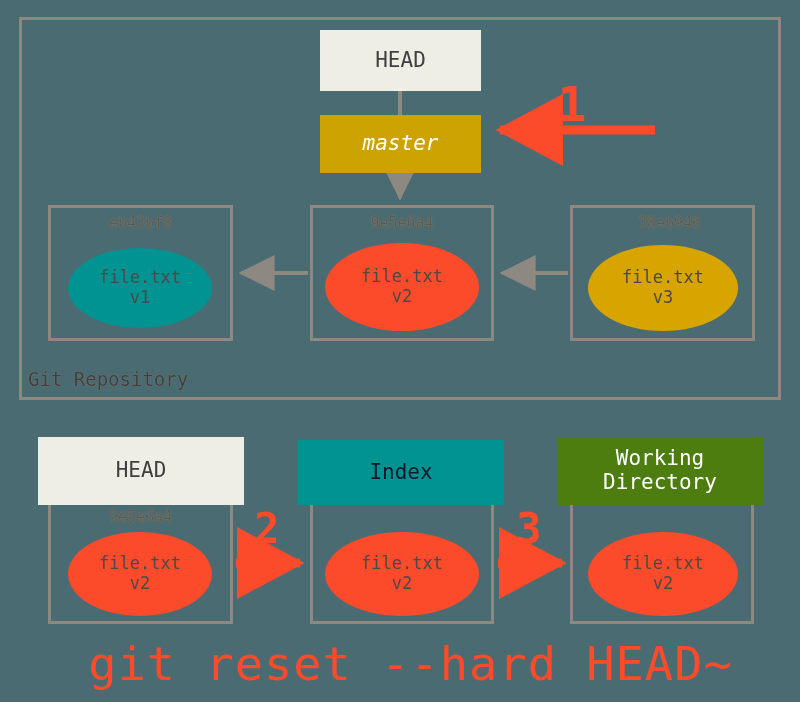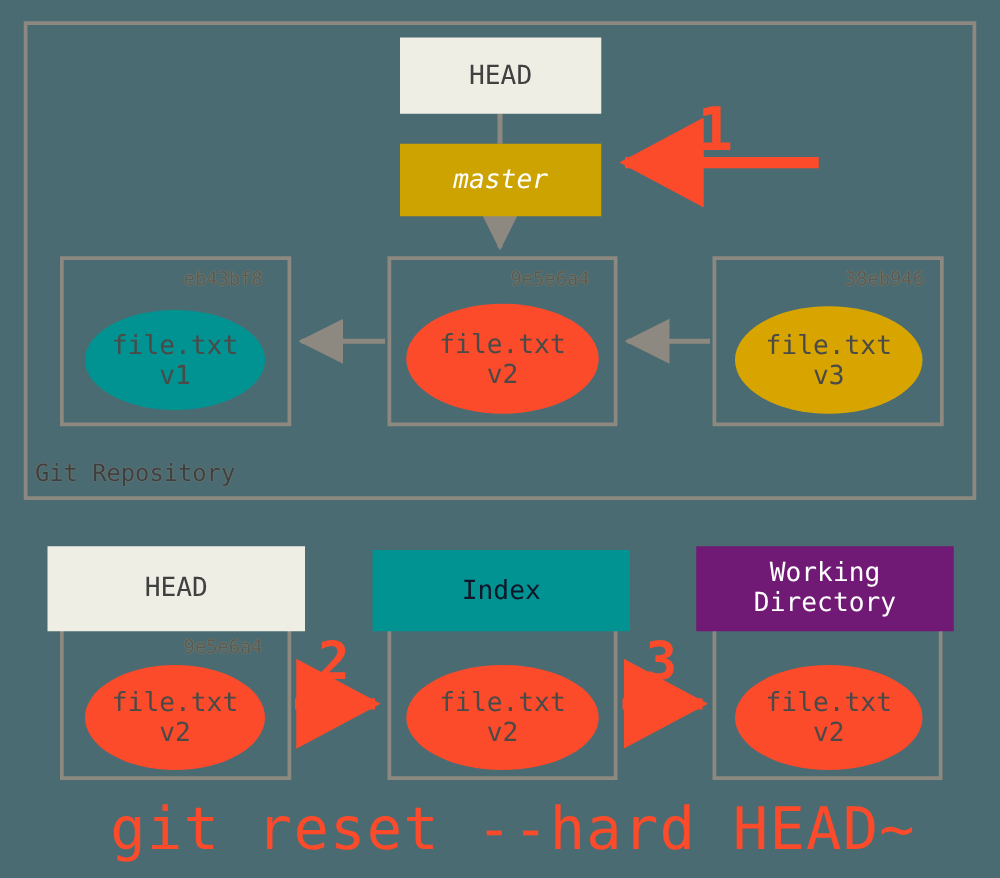--- a/index.html
+++ b/index.html
@@ -38,46 +38,45 @@
     display: flex; align-items: center; justify-content: center;
     text-align: center;
     font-size: 21px;
     line-height: 1.12;
     white-space: pre-line;
     z-index: 6;
   }
   .labelbox.cream { background: #efeee4; color: #404040; }
   .labelbox.gold  { background: #cca300; color: #ffffff; font-style: italic; }
   .labelbox.teal  { background: #009392; color: #0f172a; }
-  .labelbox.red   { background: #701a75; color: #ffffff; }
+  .labelbox.red   { background: #4d7c0f; color: #ffffff; }
 
   .head-top   { left: 320px; top: 30px;  width: 161px; height: 61px; }
   .master-box { left: 320px; top: 115px; width: 161px; height: 58px; }
 
   
   .areabox {
     border: 3px solid #8d8880;
     z-index: 2;
   }
   .sha {
     text-align: center;
     font-size: 15px;
     color: #5a5a55;
     text-shadow: 0 0 1px rgba(190,160,110,0.85);
     z-index: 5;
     white-space: nowrap;
-    margin-left: 38px;
   }
   .blob {
     display: flex; flex-direction: column;
     align-items: center; justify-content: center;
     text-align: center;
     border-radius: 50% / 50%;
     color: #4a4a48;
-    font-size: 21px;
+    font-size: 17px;
     line-height: 1.15;
     z-index: 4;
   }
   .blob.teal { background: #009392; }
   .blob.red  { background: #fb4b2b; }
   .blob.gold { background: #d8a500; }
 
   
   .cbox-1 { left: 48px;  top: 205px; width: 185px; height: 136px; }
   .cbox-2 { left: 310px; top: 205px; width: 184px; height: 136px; }

